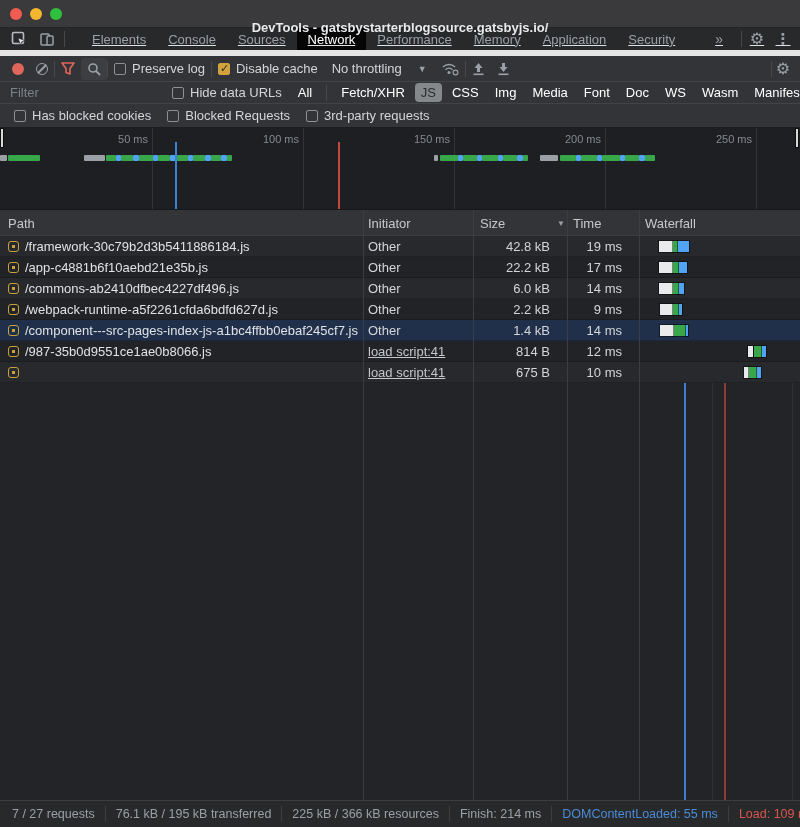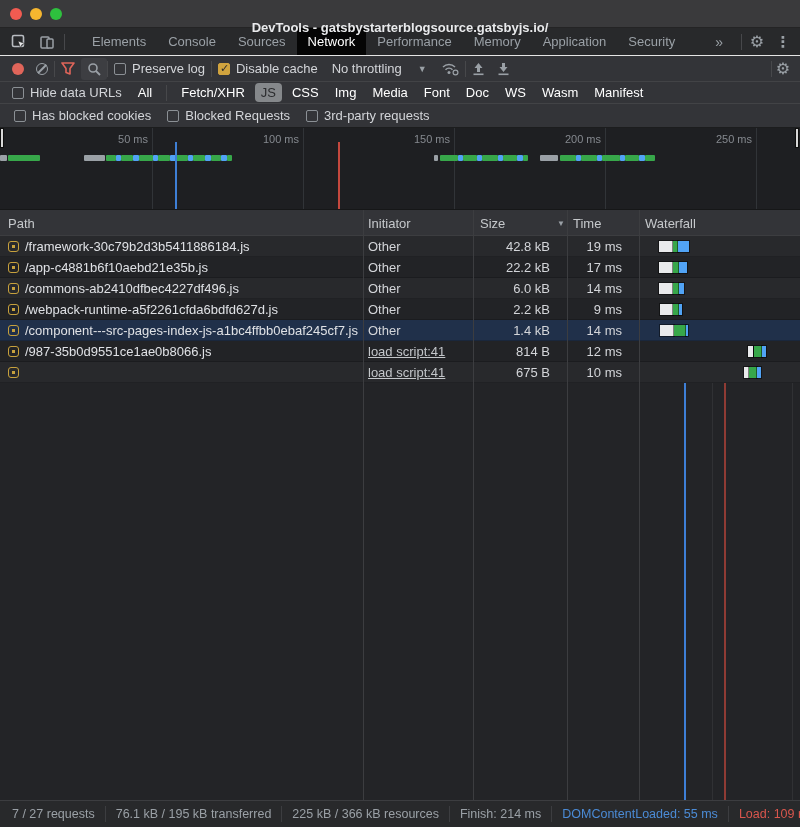--- a/index.html
+++ b/index.html
@@ -12,21 +12,21 @@
   body{font-family:"Liberation Sans","DejaVu Sans",sans-serif;font-size:13px;color:var(--txt);}
   .window{width:800px;height:827px;background:var(--bg-grid);display:flex;flex-direction:column;}
 
   
   .titlebar{height:28px;background:var(--bg-title);position:relative;display:flex;align-items:center;justify-content:center;border-bottom:1px solid #242425;flex:none;}
   .traffic{position:absolute;left:10px;top:8px;display:flex;gap:8px;}
   .light{width:12px;height:12px;border-radius:50%;}
   .title-text{color:#e9eaec;font-weight:bold;font-size:13px;margin-top:28px;}
 
   
-  .tabbar{height:28px;background:var(--bg-tabbar);display:flex;align-items:stretch;border-bottom:1px solid #e5e5e5;flex:none;}
+  .tabbar{height:28px;background:var(--bg-tabbar);display:flex;align-items:stretch;border-bottom:6px solid #e5e5e5;flex:none;text-decoration:underline;}
   .tab-icons{display:flex;align-items:center;gap:6px;padding:0 8px;}
   .icon-btn{width:22px;height:20px;display:flex;align-items:center;justify-content:center;color:var(--txt-dim);}
   .vdiv{width:1px;height:16px;background:#47484b;align-self:center;}
   .tabs{display:flex;align-items:stretch;margin-left:8px;flex:1;}
   .tab{padding:0 11px;display:flex;align-items:center;color:var(--txt-dim);cursor:default;}
   .tab.active{background:#050505;color:#fff;}
   .tab-more{padding:0 14px;display:flex;align-items:center;color:var(--txt-dim);font-size:14px;}
   .tabbar-right{display:flex;align-items:center;gap:4px;padding-right:6px;}
   .gear{font-size:16px;color:var(--txt-dim);line-height:1;}
   .kebab{font-size:15px;color:var(--txt-dim);letter-spacing:0;font-weight:bold;}
@@ -201,20 +201,21 @@
           <path d="M6.5 10 L2.5 5 H5 V1 H8 V5 H10.5 Z" fill="#9aa0a6"></path>
           <rect x="1.5" y="11.5" width="10" height="1.6" fill="#9aa0a6"></rect>
         </svg>
     </span>
     <span class="spacer"></span>
     <span class="vdiv"></span>
     <span class="icon-btn gear">⚙</span>
   </div>
 
   <div class="filter-row">
+    <input class="filter-input" placeholder="Filter" style="">
     <label class="cb-group">
       <span class="checkbox" id="cb-hide-data"></span>
       <span>Hide data URLs</span>
     </label>
     <span id="filter-chips" style="display:flex;align-items:center;">
         <span class="chip">All</span>
         <span class="vdiv" style="margin: 0px 6px;"></span>
         <span class="chip">Fetch/XHR</span>
         <span class="chip active">JS</span>
         <span class="chip">CSS</span>

